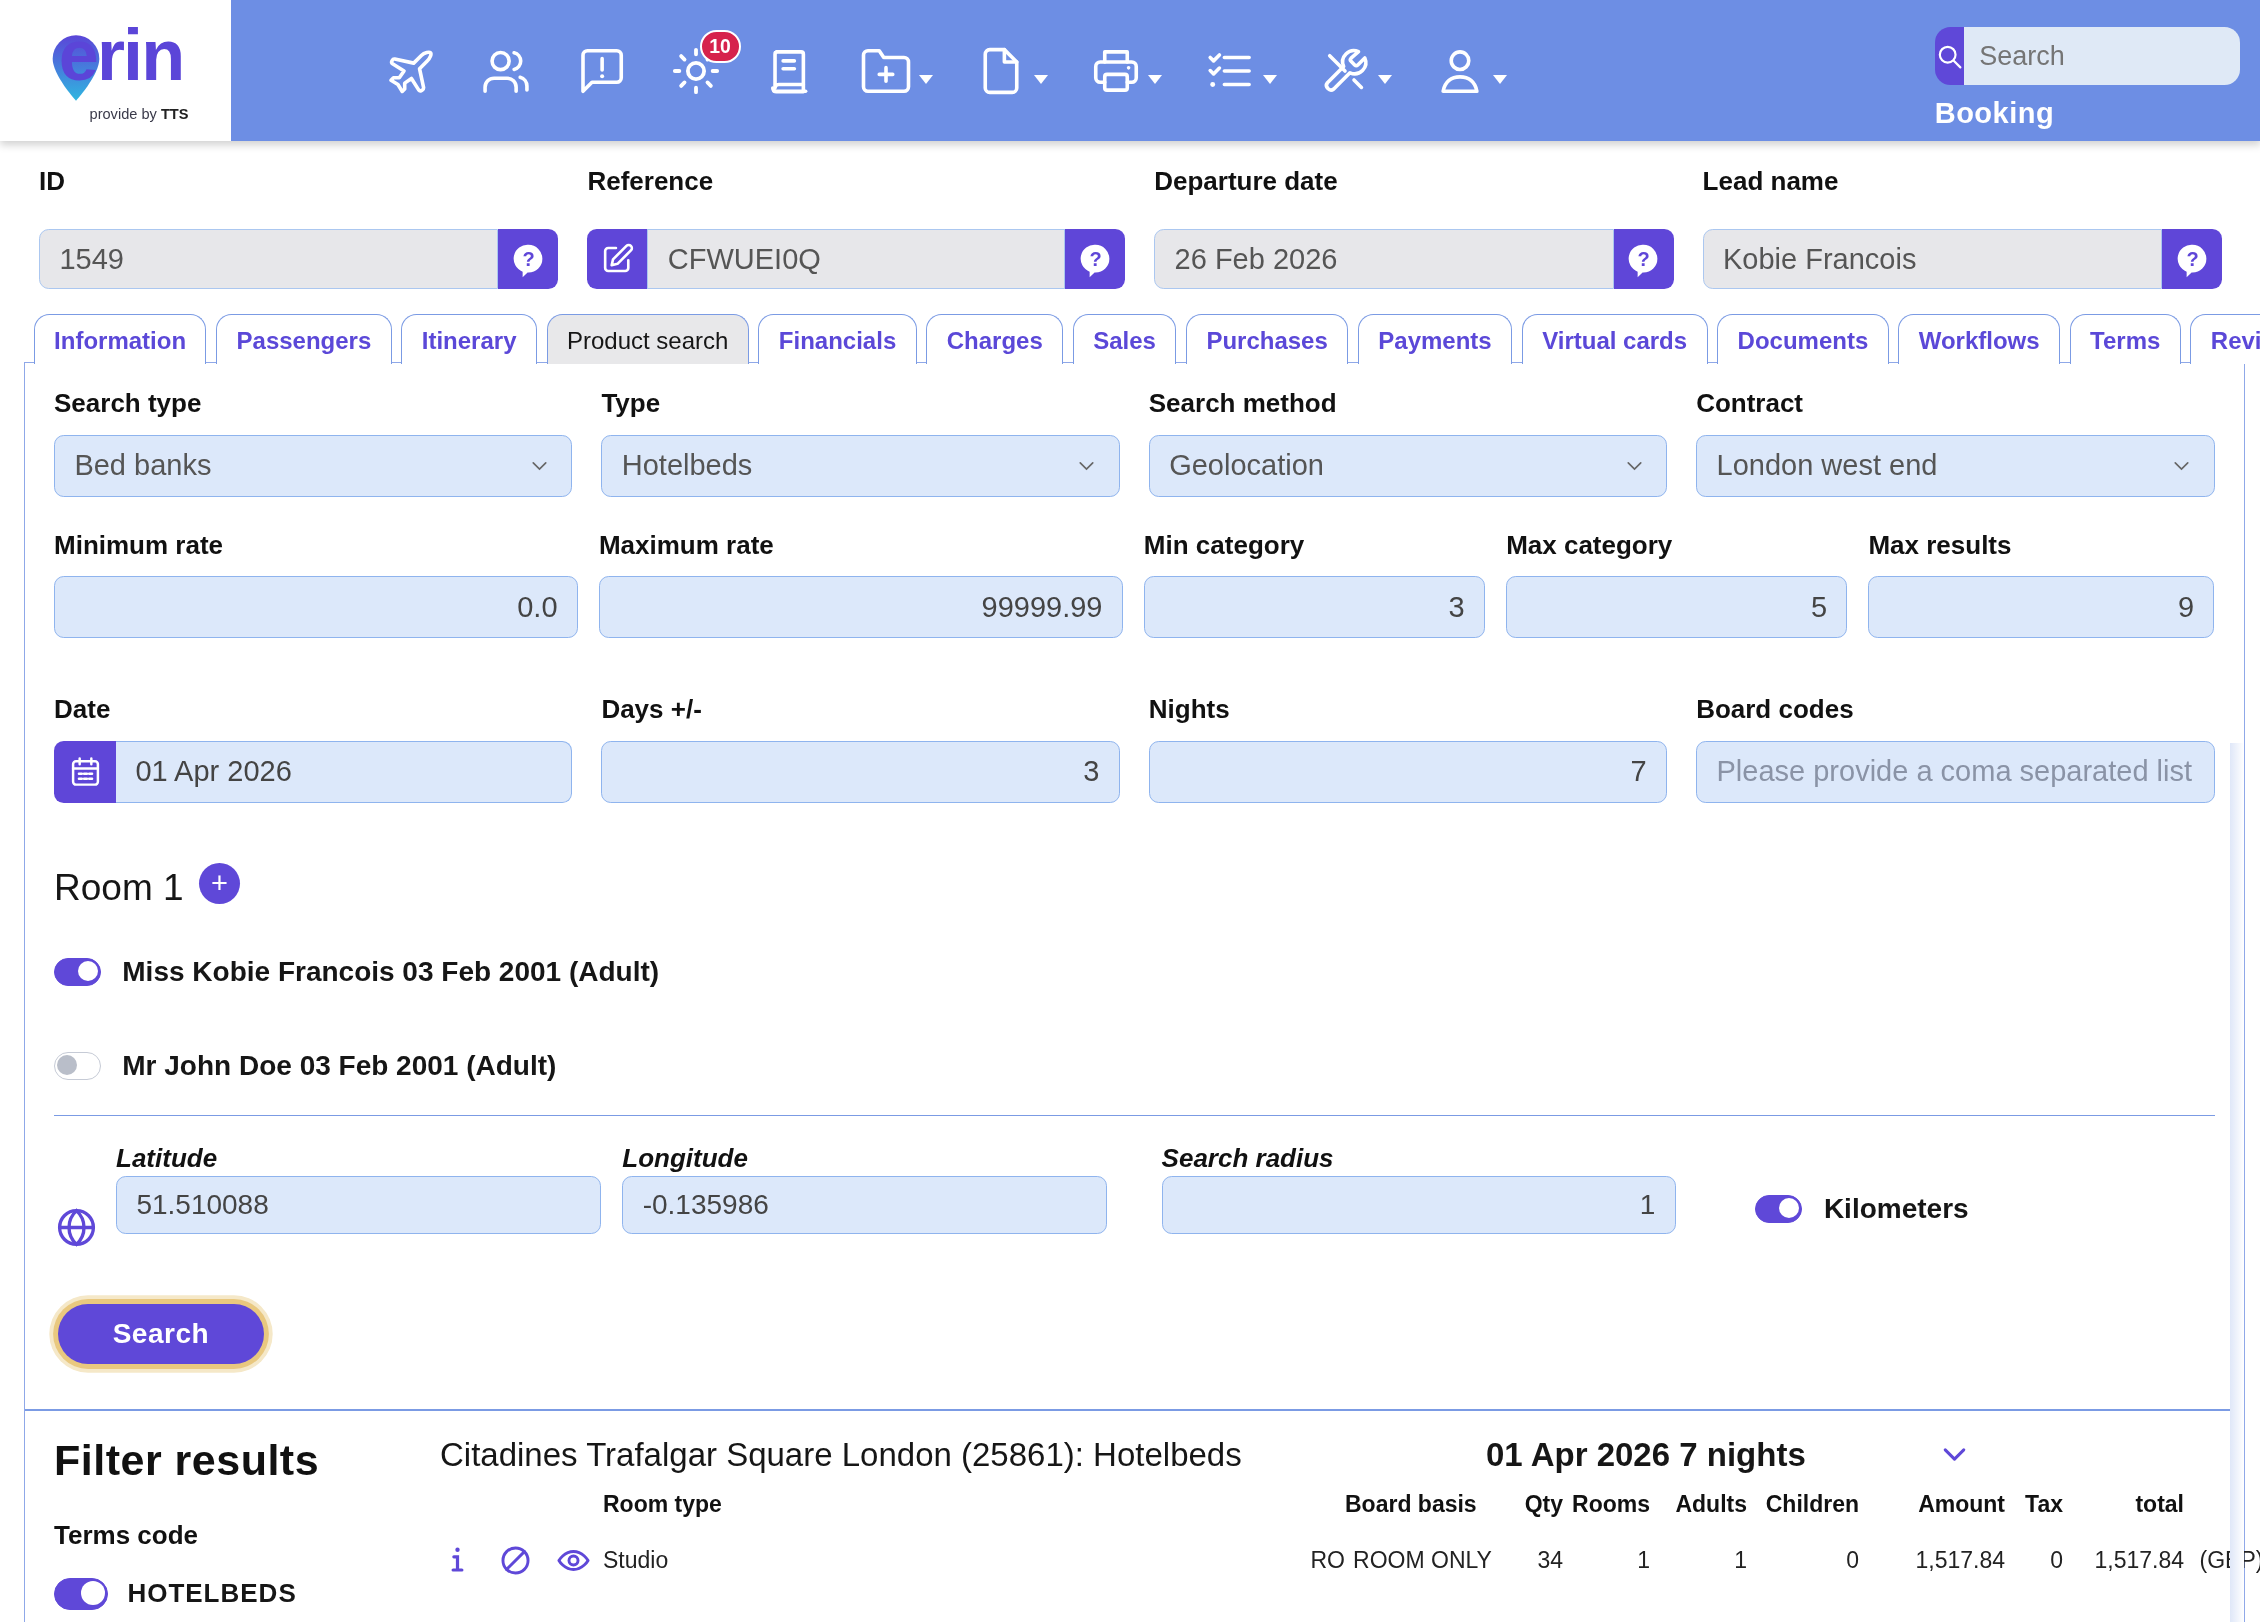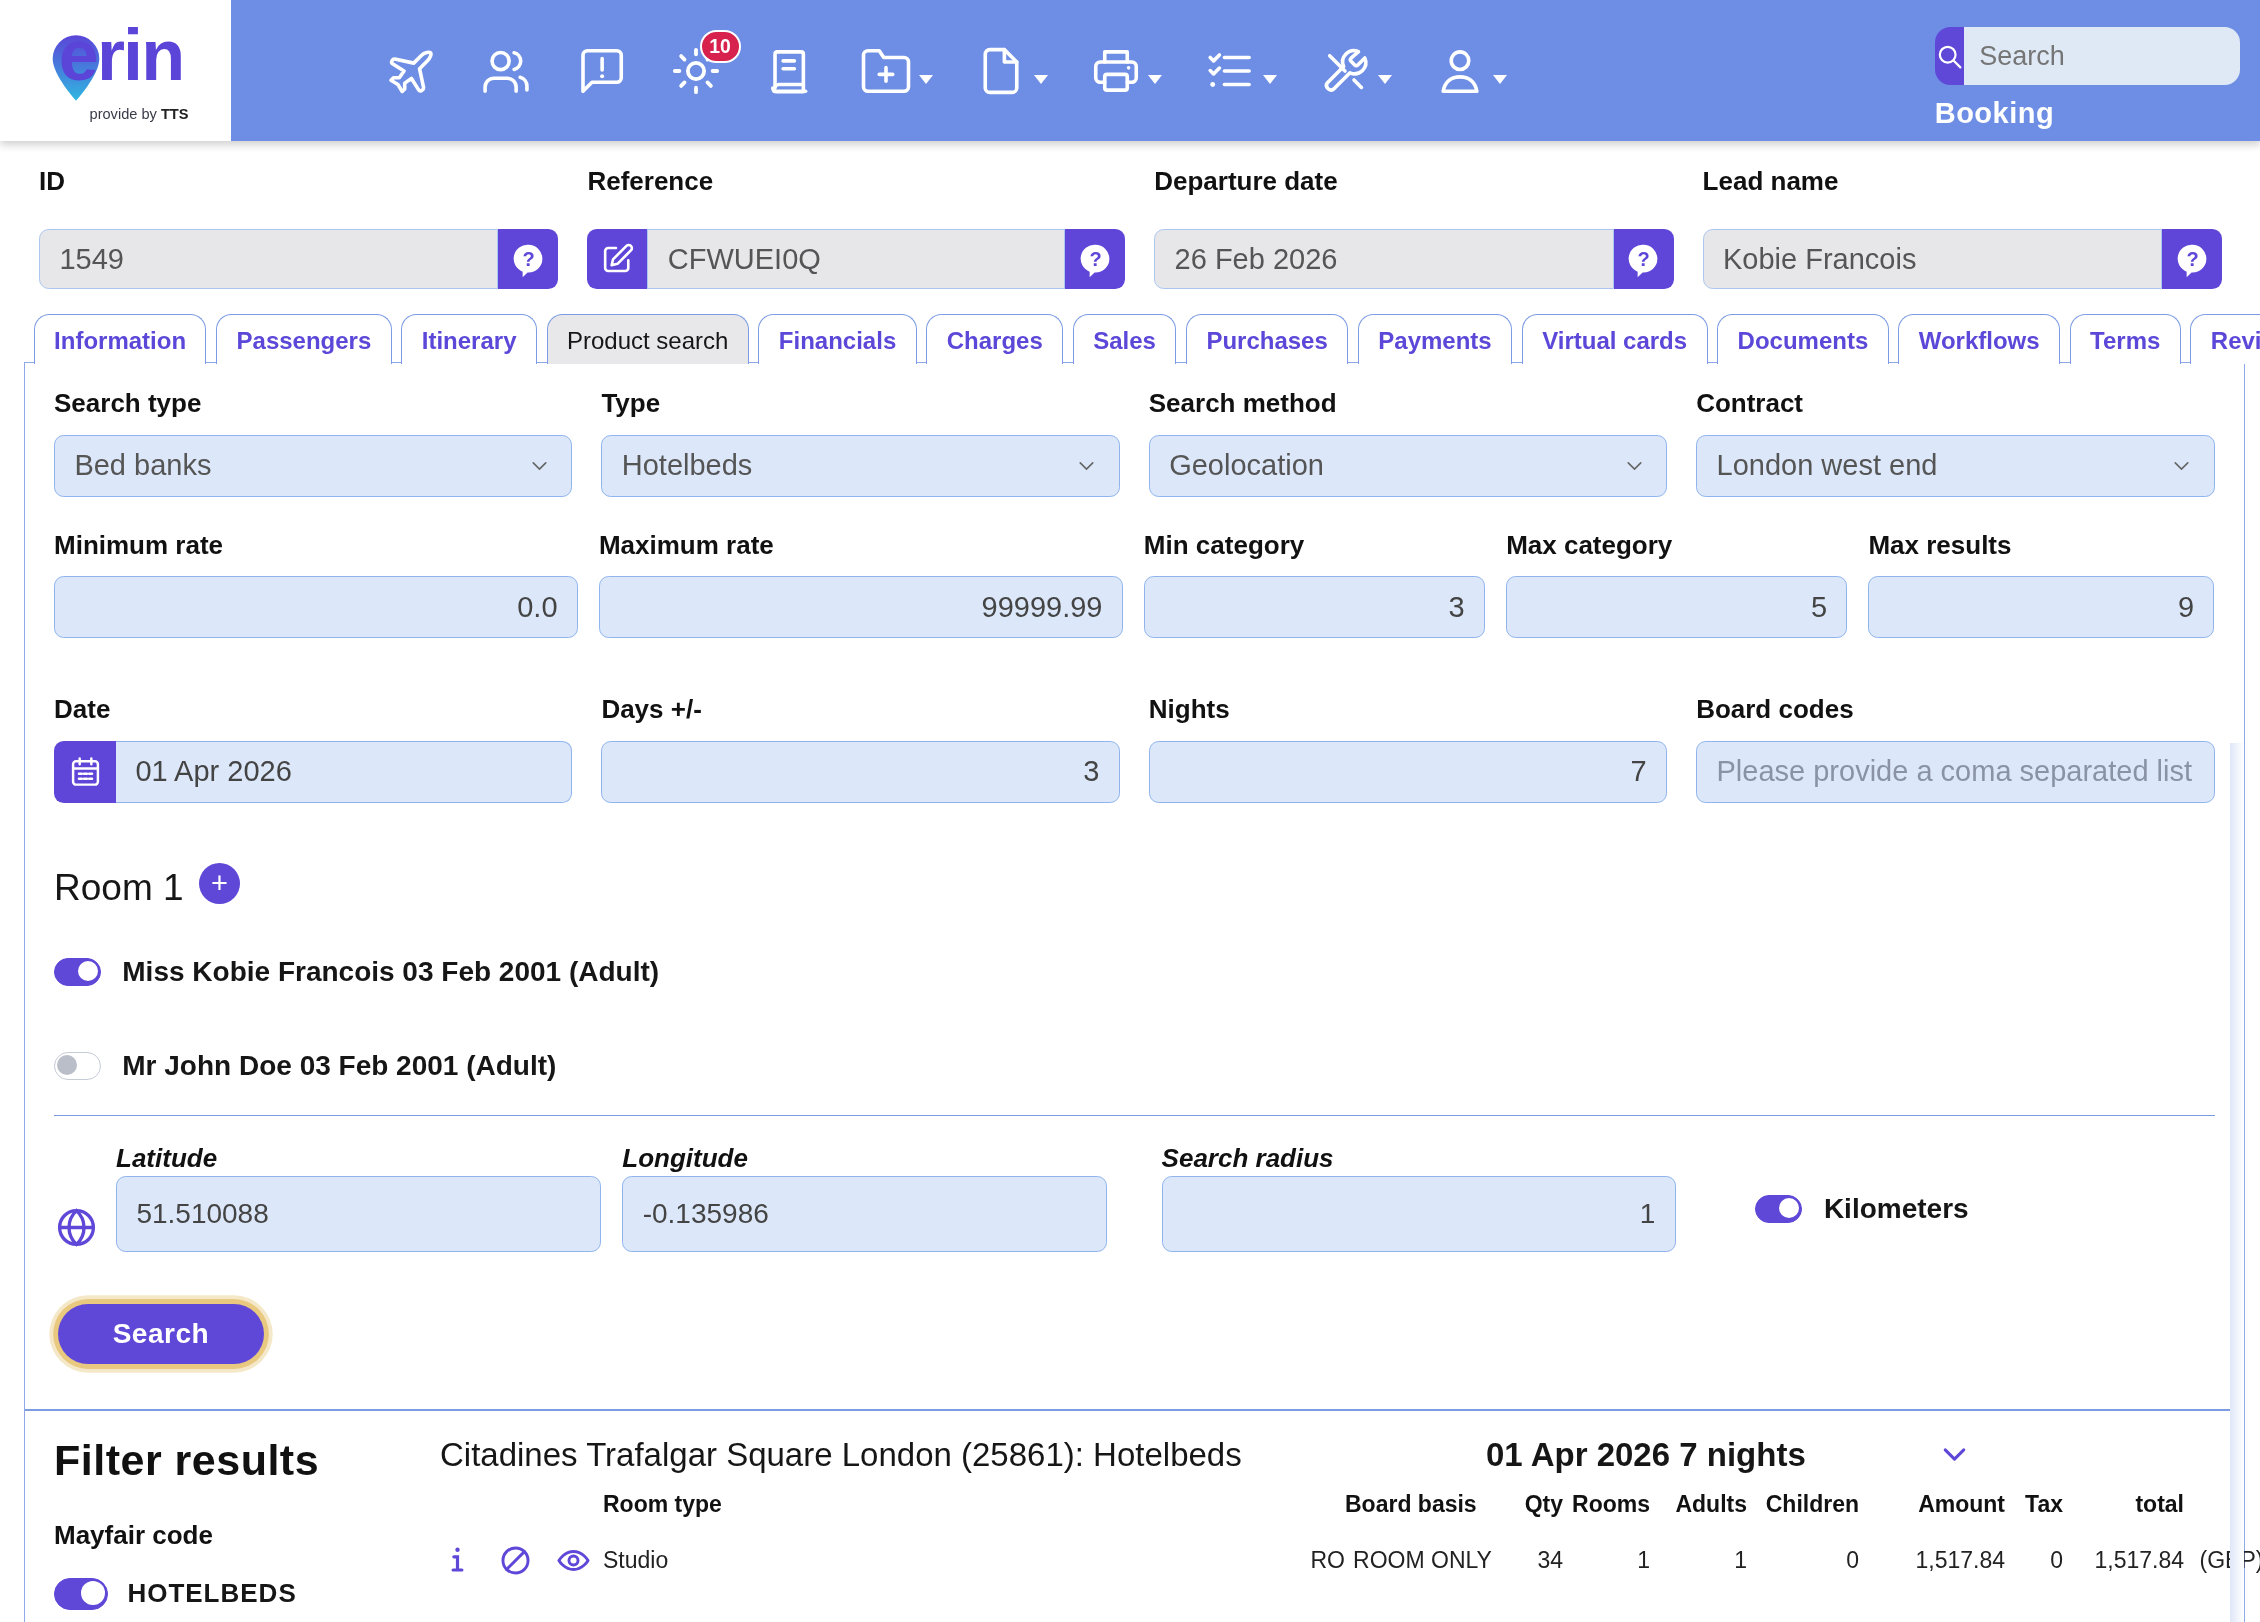--- a/index.html
+++ b/index.html
@@ -94,21 +94,21 @@
   .toggle-label { font-size: 28px; font-weight: 700; color: #161616; }
 
   .divider { border-top: 1.9px solid #7b9be4; margin-top: 33px; }
 
   
   .geo-row { display: flex; margin-top: 27px; align-items: flex-start; }
   .globe-wrap { width: 62px; padding-top: 62px; color: #5f48d8; }
   .globe-wrap svg { width: 45px; height: 45px; }
   .geo-field { margin-right: 21.3px; }
   .geo-field .glabel { margin-bottom: 2px; font-style: italic; }
-  .geo-field .ninput { height: 76px; font-size: 28px; }
+  .geo-field .ninput { height: 58px; font-size: 28px; }
   .w500 { width: 485px; }
   .w530 { width: 514px; margin-left: 33px; }
   .kmwrap { display: flex; align-items: center; gap: 22px; margin-left: 58px; padding-top: 50px; }
 
   .search-btn { margin-top: 50px; margin-left: 3.9px; width: 206px; height: 60px; background: #5f48d8;
     color: #fff; font-size: 28px; font-weight: 700; border: none; border-radius: 30px; cursor: pointer;
     box-shadow: 0 0 0 4.9px #e9c87f, 0 0 0 8.7px #f5e8c8; font-family: inherit; letter-spacing: 0.5px; }
   .divider2 { border-top: 2.9px solid #7b9be4; margin: 45px -29px 0 -29px; }
 
   
@@ -473,21 +473,21 @@
   </div>
 
   <button class="search-btn">Search</button>
 
   <div class="divider2"></div>
 
   
   <div class="results-area">
     <div class="filter-col">
       <div class="filter-title">Filter results</div>
-      <div class="vendor-label">Mayfair code</div>
+      <div class="vendor-label">Terms code</div>
       <div class="vendor-row">
         <div class="toggle lg on">
             <div class="knob"></div>
           </div>
         <span class="vendor-name">HOTELBEDS</span>
       </div>
     </div>
 
     <div class="results-col">
 

